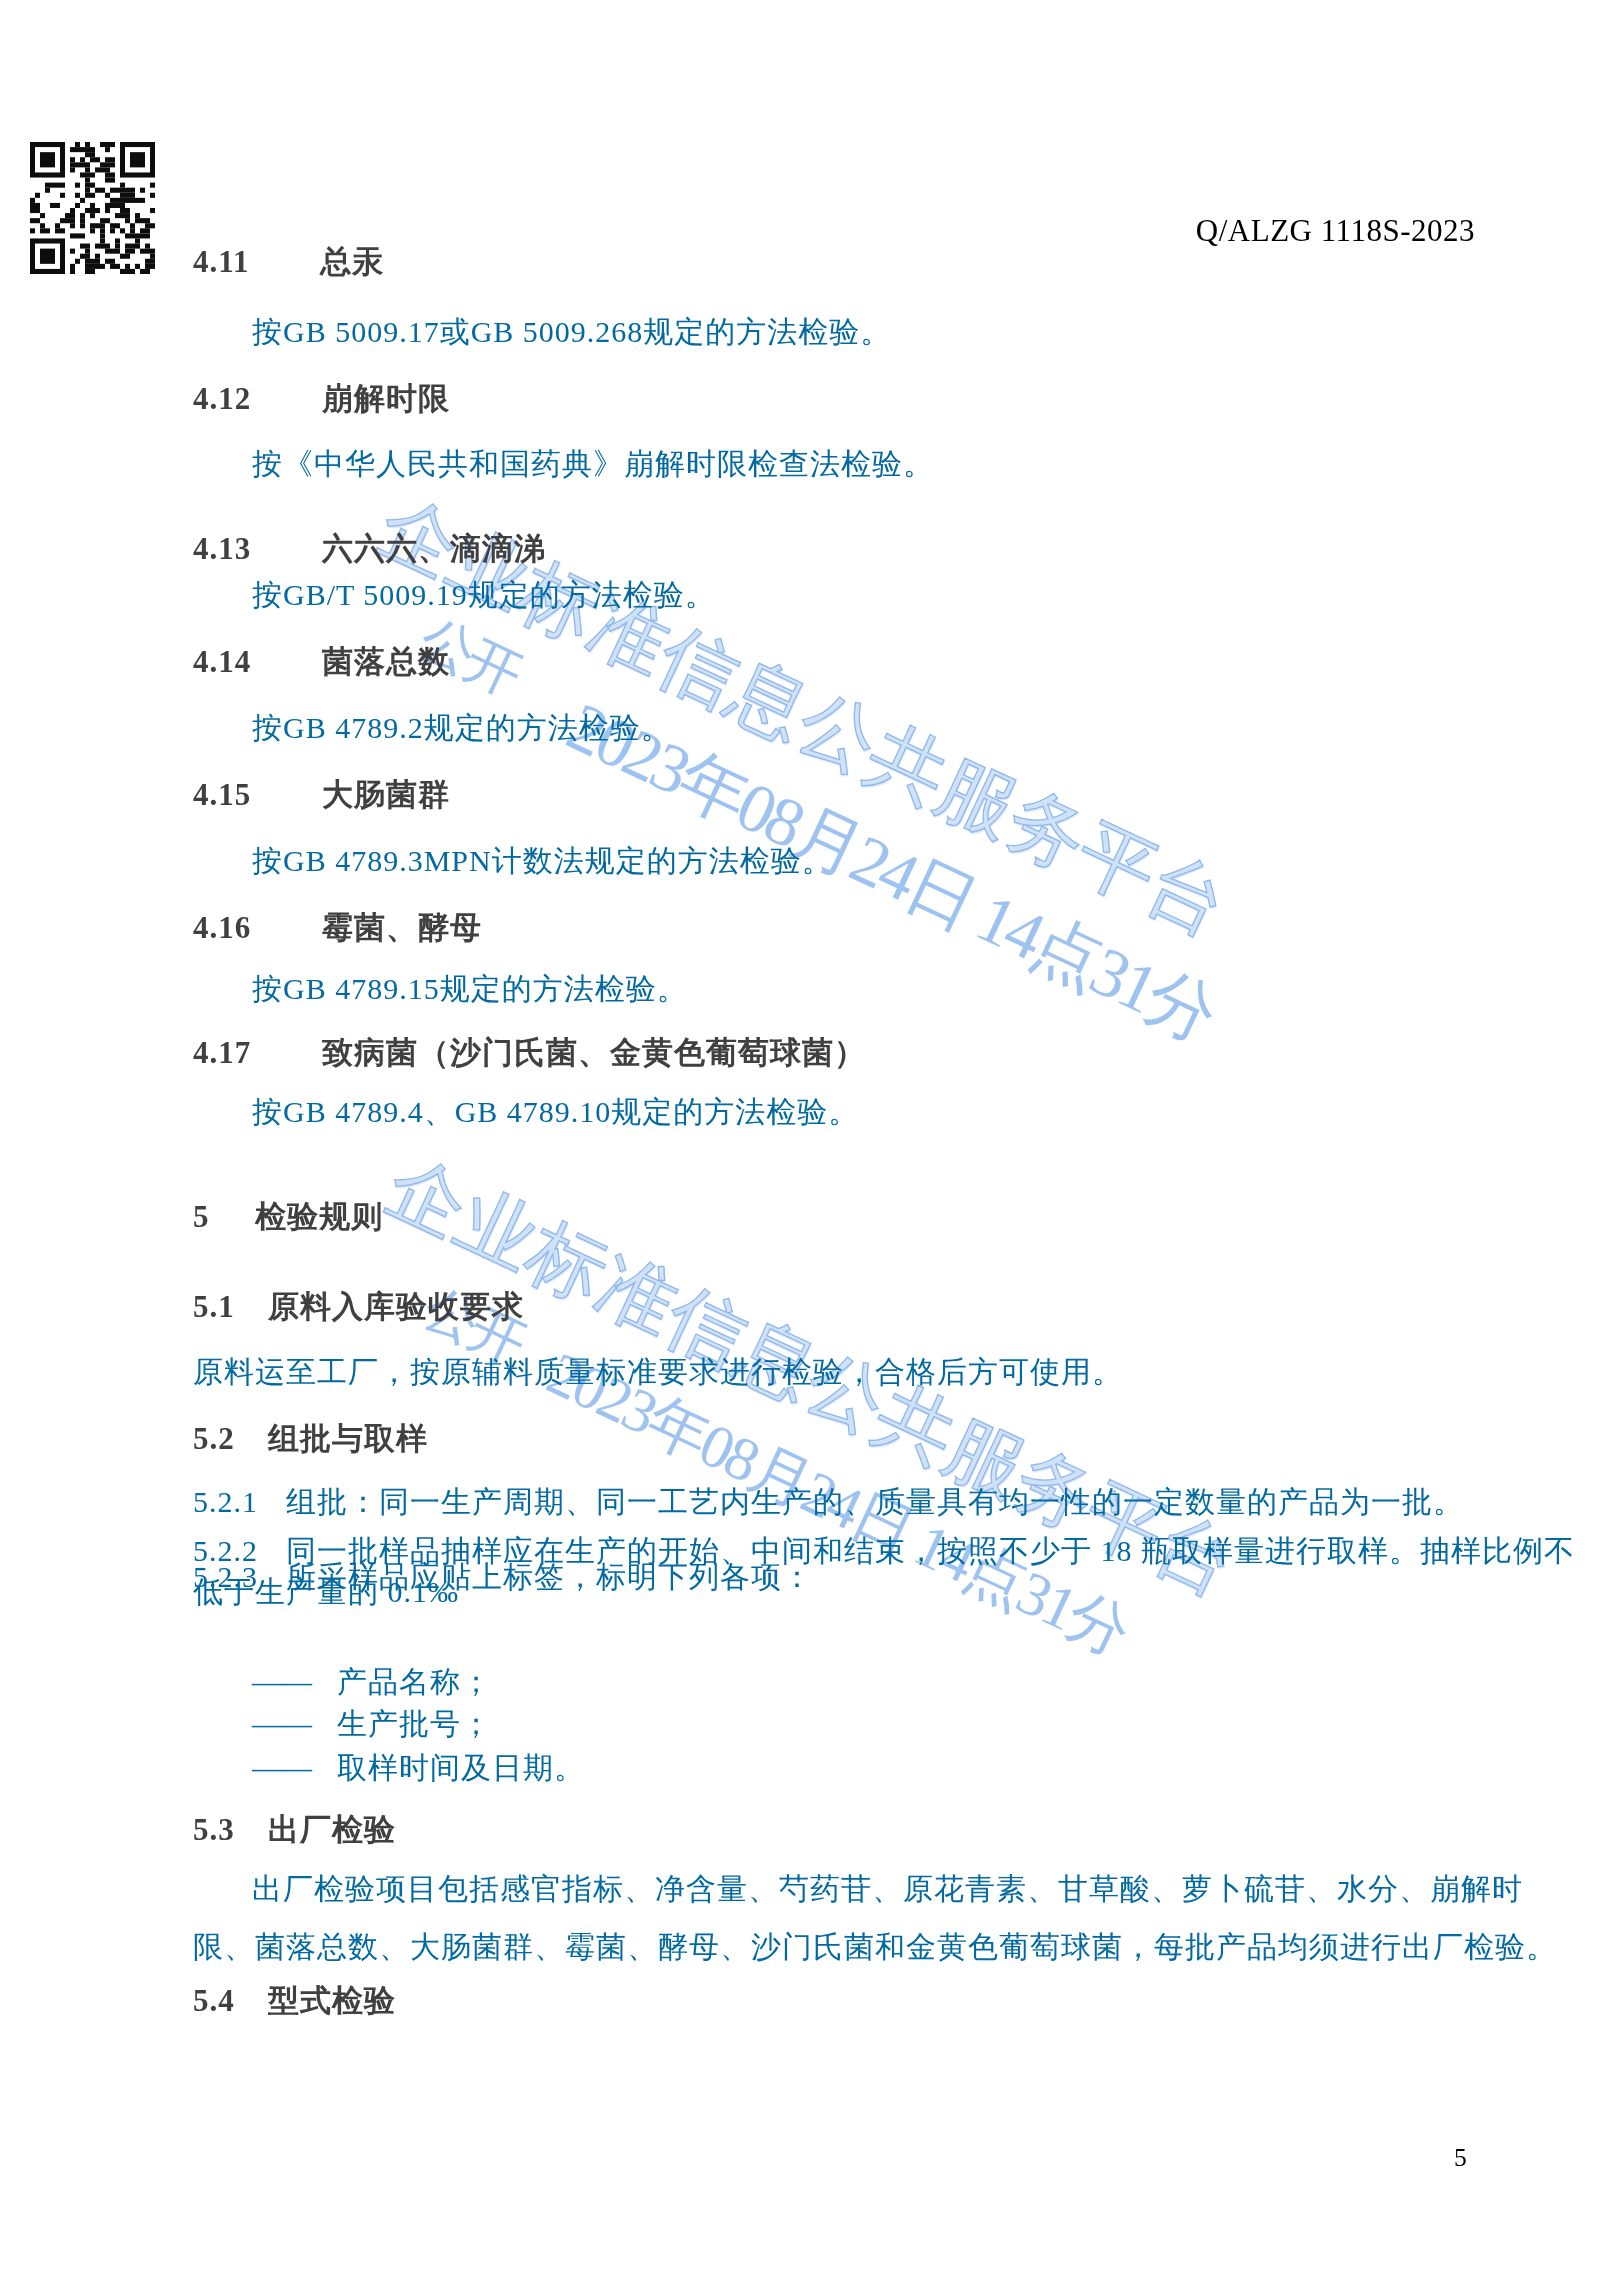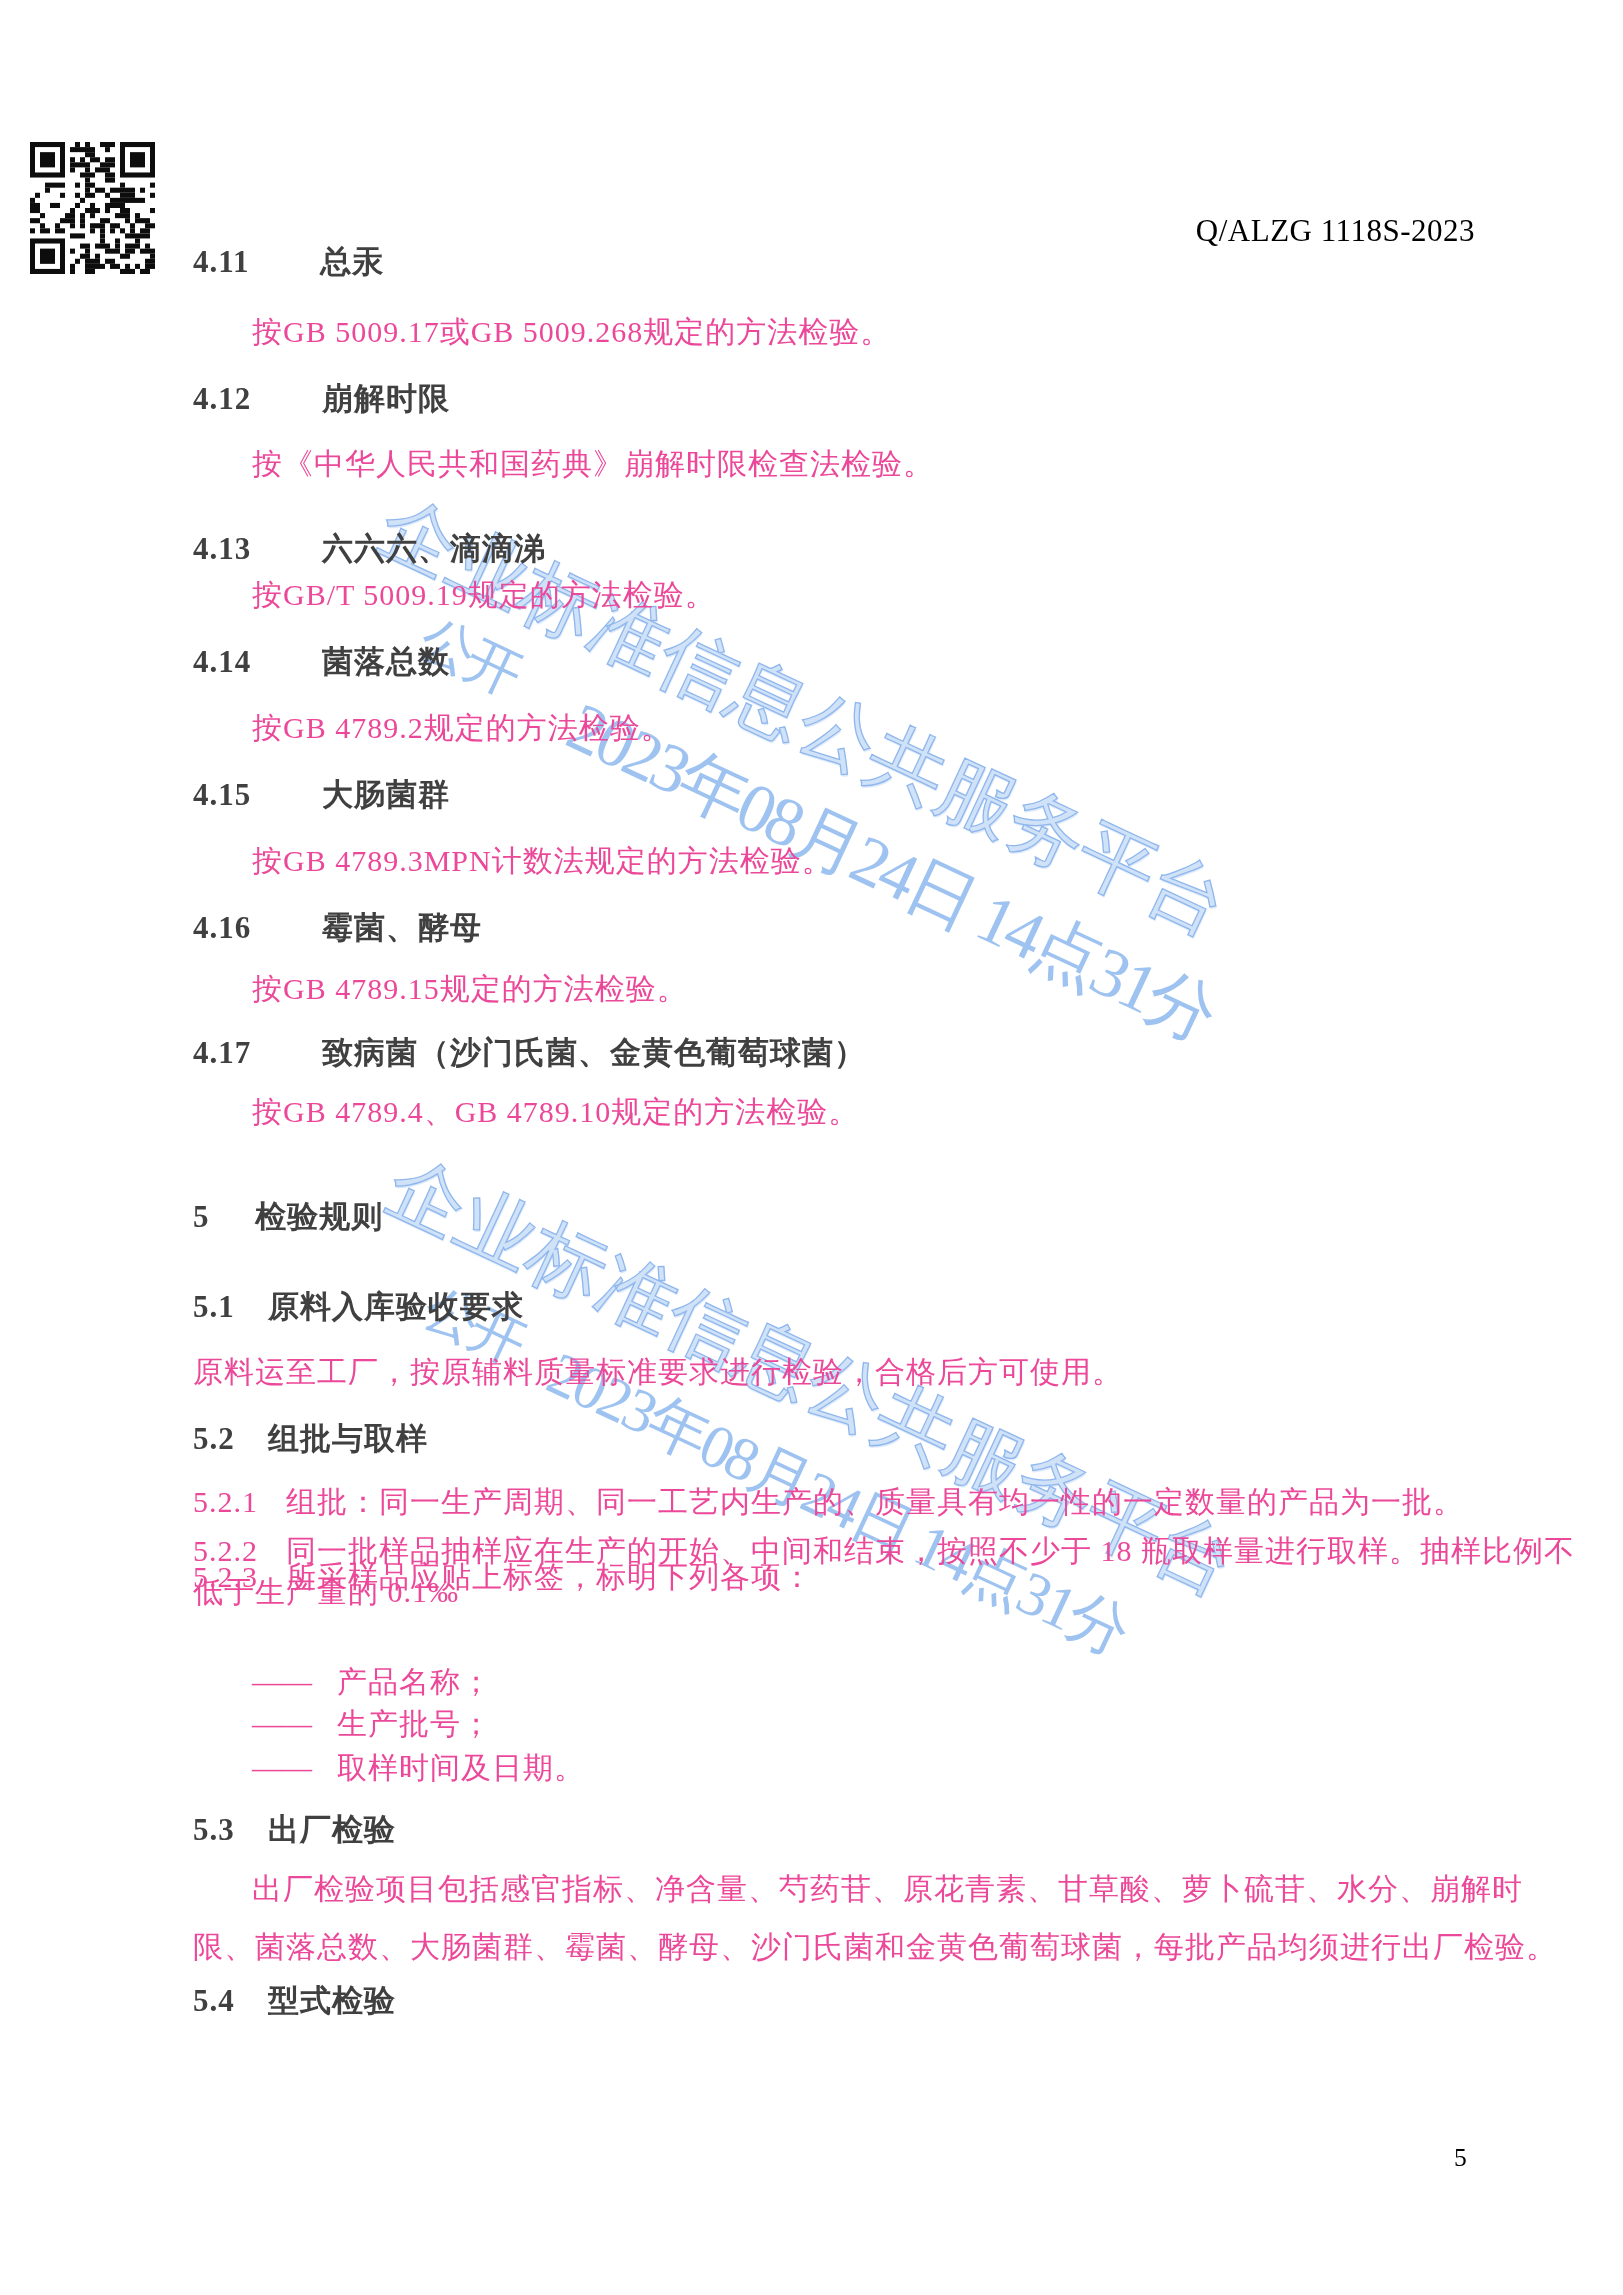--- a/index.html
+++ b/index.html
@@ -35,21 +35,21 @@
     color:#cfe2f8;
     -webkit-text-stroke:1.3px #90b7ed;
     text-shadow:1.5px 1.5px 1px rgba(144,183,237,.35);
   }
   .wm-open{font-size:55px;color:#9fc3f0;letter-spacing:-5.1px;}
   .wm-date{color:#9fc3f0;letter-spacing:-4.1px;}
   
   .line{
     position:absolute;left:193px;z-index:2;white-space:nowrap;
     font:400 30px/1.15 "Liberation Serif","DejaVu Serif",serif;
-    letter-spacing:1px;color:#ec4899;
+    letter-spacing:1px;color:#0369a1;
   }
   .line.indent{left:252px;}
   .line.list{left:252px;}
   .line.heading1,.line.heading2{
     font-family:Liberation Serif, serif;
     font-weight:700;font-size:31px;letter-spacing:1px;color:#404040;
   }
   .line .num{display:inline-block;}
   .line.heading2 .num{margin-right:62px;}
   .line.heading2.tight .num{margin-right:24.5px;}

